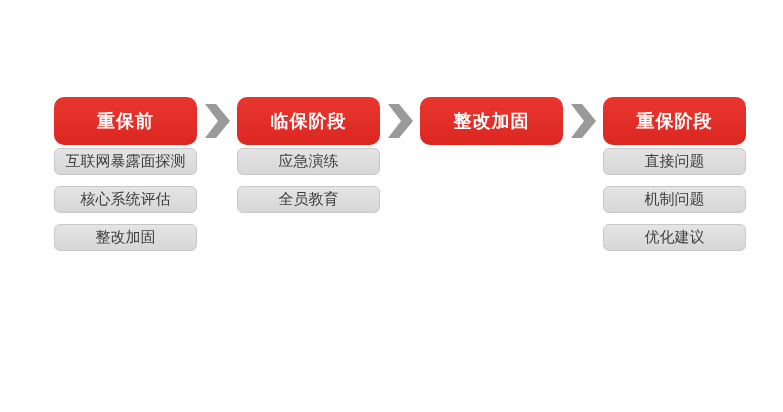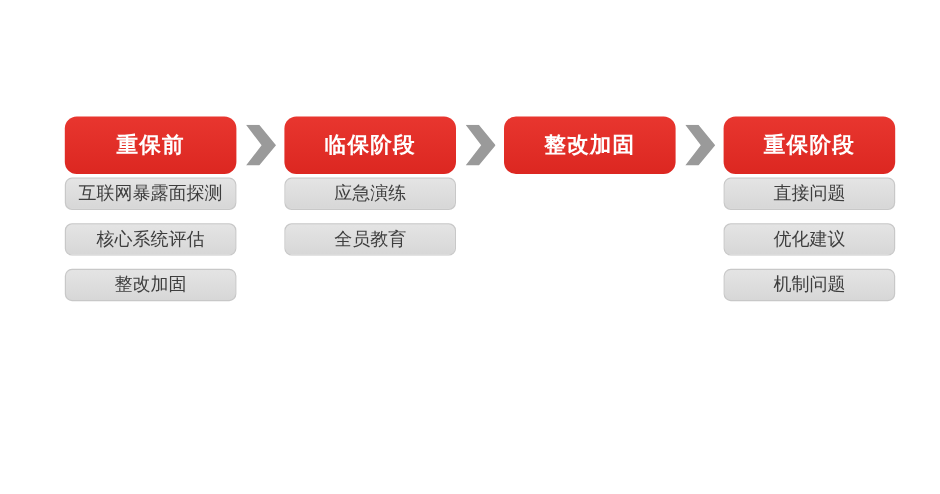--- a/index.html
+++ b/index.html
@@ -88,17 +88,17 @@
         <div class="phase-header">整改加固</div>
       </div>
       <div class="arrow-cell">
         <svg class="chevron" viewBox="0 0 25 34" xmlns="http://www.w3.org/2000/svg">
           <polygon points="0,0 11,0 25,17 11,34 0,34 13,17"></polygon>
         </svg>
       </div>
       <div class="phase-col">
         <div class="phase-header">重保阶段</div>
         <div class="phase-item">直接问题</div>
+        <div class="phase-item">机制问题</div>
         <div class="phase-item">优化建议</div>
-        <div class="phase-item">机制问题</div>
       </div>
     </div>
 </div>
 
 </body></html>

